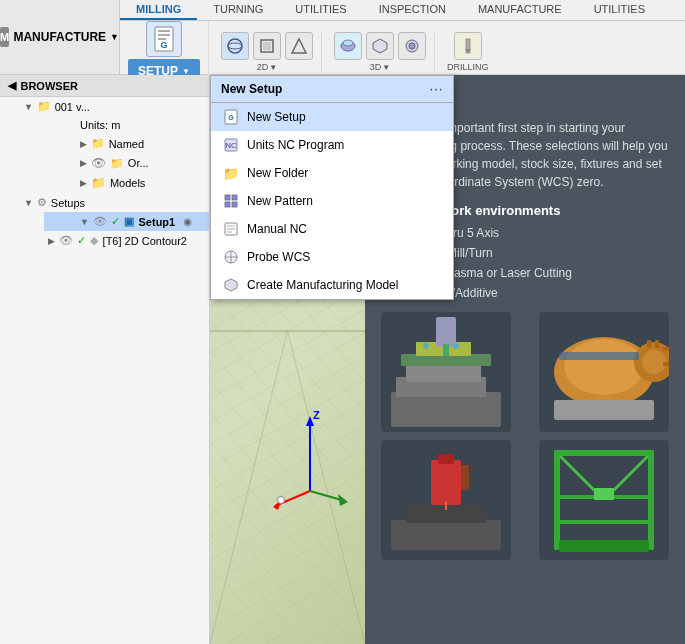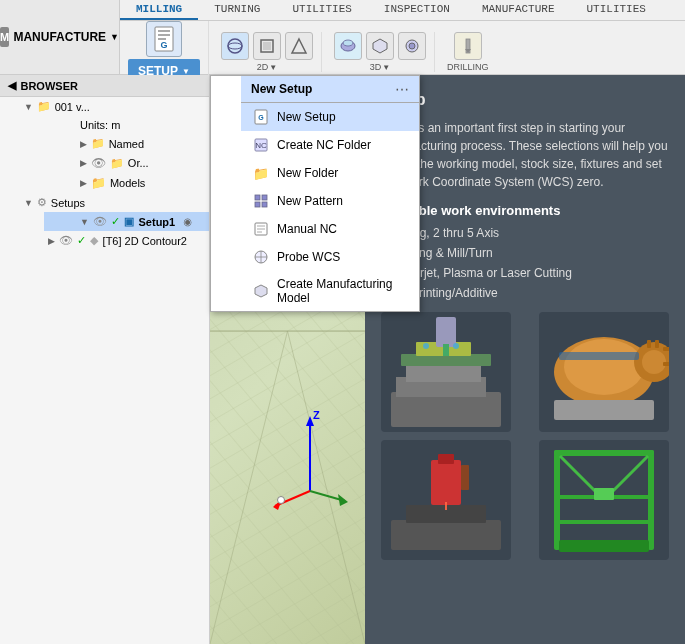--- a/index.html
+++ b/index.html
@@ -11,21 +11,21 @@
     
     .browser { width: 210px; background: #f5f5f5; border-right: 1px solid #ccc; overflow: hidden; position: relative; }
     .browser-header { background: #e0e0e0; padding: 4px 8px; font-size: 11px; font-weight: bold; display: flex; align-items: center; gap: 4px; border-bottom: 1px solid #ccc; }
     .browser-item { padding: 3px 8px 3px 16px; font-size: 11px; cursor: pointer; display: flex; align-items: center; gap: 4px; }
     .indent1 { padding-left: 24px; }
     .indent2 { padding-left: 36px; margin-left: 44px; }
     .indent3 { padding-left: 48px; }
     .chevron { font-size: 9px; color: #666; }
 
     
-    .dropdown-menu { position: absolute; top: 50px; left: 148px; width: 210px; background: white; border: 1px solid #aaa; box-shadow: 2px 2px 6px rgba(0,0,0,0.3); z-index: 100; padding-left: 30px; }
+    .dropdown-menu { position: absolute; top: 50px; left: 148px; width: 244px; background: white; border: 1px solid #aaa; box-shadow: 2px 2px 6px rgba(0,0,0,0.3); z-index: 100; }
     .dropdown-item { padding: 6px 12px; font-size: 12px; cursor: pointer; display: flex; align-items: center; gap: 8px; }
     .dropdown-item.highlighted { background: #cce0ff; }
     .dropdown-item-icon { width: 16px; height: 16px; display: inline-flex; align-items: center; justify-content: center; font-size: 11px; flex-shrink: 0; }
     .dropdown-header { display: flex; align-items: center; justify-content: space-between; padding: 5px 10px; background: #cce0ff; border-bottom: 1px solid #aaa; }
     .dropdown-header-text { font-size: 12px; font-weight: bold; }
     .dots { font-size: 14px; color: #555; }
 
     
     .setup-panel { flex: 1; background: #4a5560; color: white; padding: 16px; overflow-y: auto; }
     .setup-title { font-size: 16px; font-weight: bold; margin-bottom: 10px; }
@@ -33,21 +33,21 @@
     .setup-subtitle { font-size: 13px; font-weight: bold; margin-bottom: 8px; }
     .setup-list-item { font-size: 12px; color: #ddd; margin-bottom: 6px; padding-left: 4px; }
     .setup-images { display: flex; flex-wrap: wrap; gap: 8px; margin-top: 12px; justify-content: space-between; }
     .machine-img { width: 130px; height: 120px; background: #3a4550; border-radius: 4px; display: flex; align-items: center; justify-content: center; position: relative; overflow: hidden; }
     .top-tab { padding: 3px 16px; font-size: 11px; cursor: pointer; color: #444; border-bottom: 2px solid transparent; }
     .top-tab.active { color: #1a6aaa; border-bottom: 2px solid #1a6aaa; font-weight: bold; }
 
     .top-section { height: 75px; background: #f0f0f0; border-bottom: 1px solid #ccc; display: flex; }
     .mfg-section { width: 120px; background: #e8e8e8; border-right: 1px solid #ccc; display: flex; align-items: center; justify-content: center; cursor: pointer; gap: 4px; font-weight: bold; font-size: 12px; flex-shrink: 0; }
     .tabs-and-tools { flex: 1; display: flex; flex-direction: column; }
-    .tabs-row { height: 22px; display: flex; align-items: flex-end; border-bottom: 1px solid #ccc; font-family: Liberation Mono, monospace; }
+    .tabs-row { height: 22px; display: flex; align-items: flex-end; border-bottom: 1px solid #ccc; }
     .tools-row { flex: 1; display: flex; align-items: center; padding: 0 8px; gap: 8px; }
 
     .tool-section { display: flex; flex-direction: column; align-items: center; border-right: 1px solid #ddd; padding-right: 8px; margin-right: 4px; }
     .tool-section-icons { display: flex; gap: 4px; align-items: center; }
     .big-icon { width: 36px; height: 36px; background: #d8e8f8; border: 1px solid #9ab; border-radius: 3px; display: flex; align-items: center; justify-content: center; cursor: pointer; font-size: 18px; }
     .small-icon { width: 28px; height: 28px; background: #e8e8e8; border: 1px solid #bbb; border-radius: 3px; display: flex; align-items: center; justify-content: center; cursor: pointer; font-size: 14px; }
     .section-label { font-size: 9px; color: #555; margin-top: 2px; display: flex; align-items: center; gap: 1px; cursor: pointer; }
 
     .setup-dropdown-btn { background: #4a90d0; color: white; border: none; padding: 5px 10px; cursor: pointer; font-size: 12px; font-weight: bold; display: flex; align-items: center; gap: 4px; border-radius: 2px; }
     .caret-down { font-size: 8px; }
@@ -247,21 +247,21 @@
         </span>
         <span>New Setup</span>
       </div>
       <div class="dropdown-item">
         <span class="dropdown-item-icon">
           <svg width="16" height="16" viewBox="0 0 16 16">
               <rect x="2" y="2" width="12" height="12" rx="1" fill="#ddf" stroke="#88a" stroke-width="1"></rect>
               <text x="8" y="11" text-anchor="middle" font-size="8" fill="#446">NC</text>
             </svg>
         </span>
-        <span>Create NC Folder</span>
+        <span>Units NC Program</span>
       </div>
       <div class="dropdown-item">
         <span class="dropdown-item-icon" style="color:#e8a020;font-size:13px;">📁</span>
         <span>New Folder</span>
       </div>
       <div class="dropdown-item">
         <span class="dropdown-item-icon">
           <svg width="16" height="16" viewBox="0 0 16 16">
               <rect x="2" y="2" width="5" height="5" fill="#88c" stroke="#668" stroke-width="0.8"></rect>
               <rect x="9" y="2" width="5" height="5" fill="#88c" stroke="#668" stroke-width="0.8"></rect>

